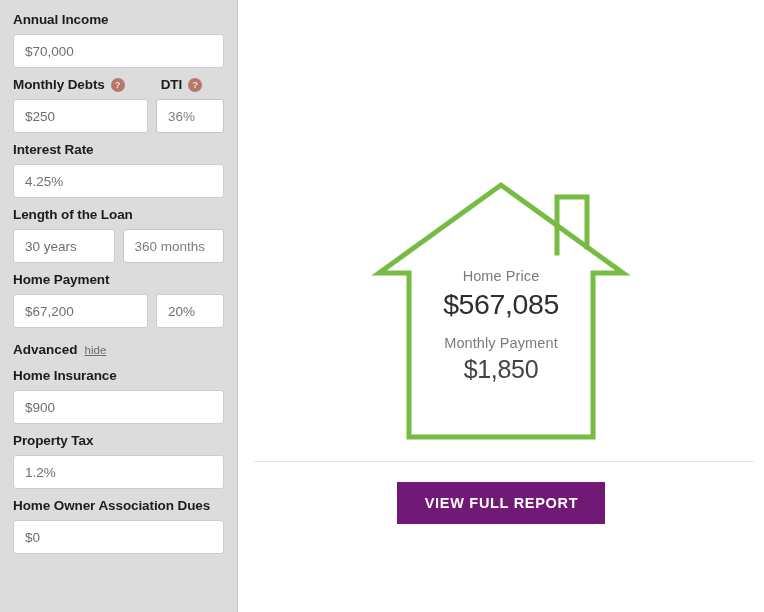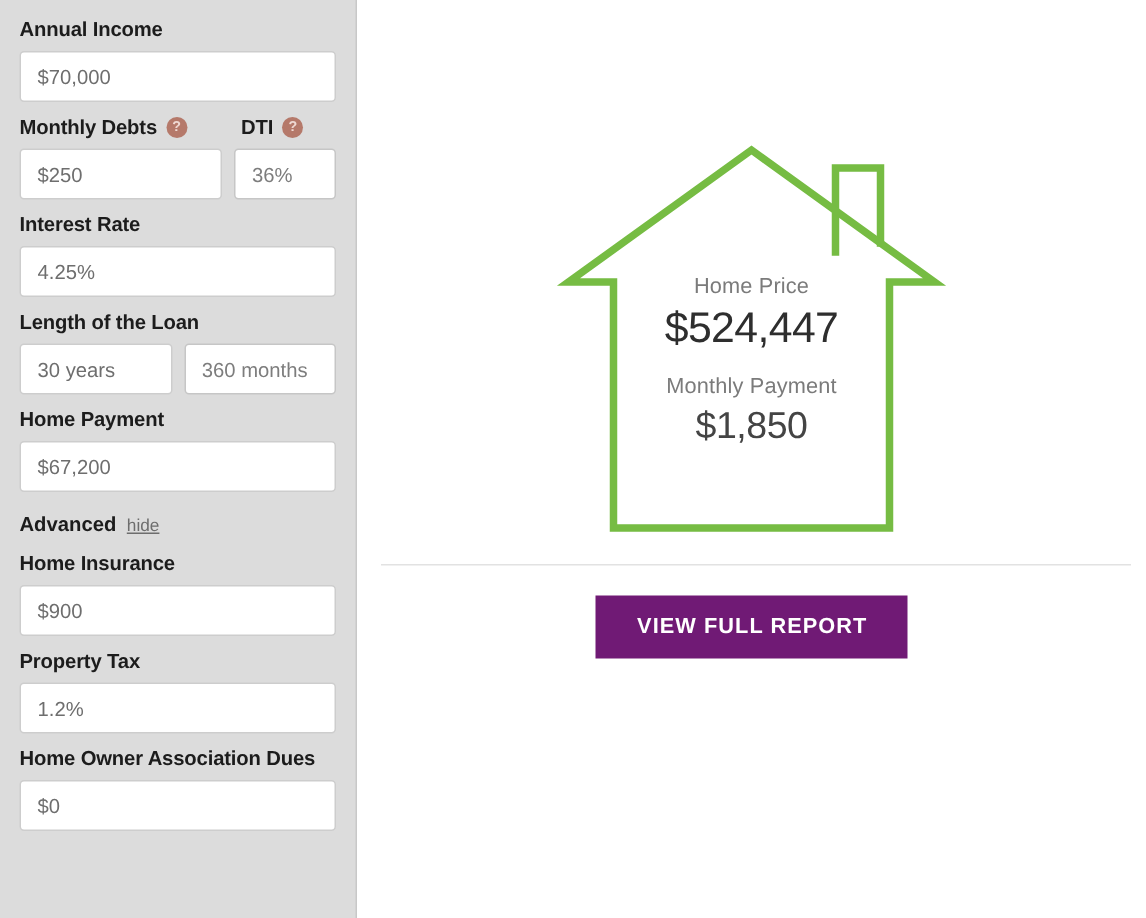--- a/index.html
+++ b/index.html
@@ -14,21 +14,21 @@
     font-family: "Liberation Sans", sans-serif;
     background: #ffffff;
     color: #1a1a1a;
   }
 
   .app {
     position: relative;
     width: 764px;
     height: 612px;
     display: flex;
-    align-items: center;
+    align-items: flex-end;
   }
 
   
   .sidebar {
     width: 238px;
     min-width: 238px;
     height: 612px;
     background: #dcdcdc;
     border-right: 1px solid #c8c8c8;
     padding: 12px 13px 10px 13px;
@@ -254,20 +254,21 @@
       <div class="pair">
         <input class="txt pair-half" type="text" value="30 years" style="">
         <input class="txt readonly pair-half" type="text" readonly="" value="360 months" style="">
       </div>
     </div>
 
     <div class="field-group">
       <div class="field-label">Home Payment</div>
       <div class="pair">
         <input class="txt pair-main" type="text" value="$67,200" style="">
+        <input class="txt pair-side-md" type="text" value="20%" style="">
       </div>
     </div>
 
     <div class="advanced-row">
       <span class="advanced-title">Advanced</span>
       <span class="advanced-toggle">hide</span>
     </div>
 
     <div class="field-group">
       <div class="field-label">Home Insurance</div>
@@ -293,21 +294,21 @@
       <svg class="house-svg" width="260" height="272" viewBox="0 0 260 272" xmlns="http://www.w3.org/2000/svg">
 
         <path d="M 186 18 L 186 74 M 186 18 L 216 18 L 216 68" fill="none" stroke="#76bc43" stroke-width="5" stroke-linecap="square" stroke-linejoin="miter"></path>
 
         <path d="M 8 94 L 38 94 L 38 258 L 222 258 L 222 94 L 252 94 L 130 6 Z" fill="none" stroke="#76bc43" stroke-width="5" stroke-linejoin="miter" stroke-linecap="square"></path>
       </svg>
 
       <div class="house-figures">
         <div class="fig-block">
           <div class="fig-caption">Home Price</div>
-          <div class="fig-value-lg">$524,447</div>
+          <div class="fig-value-lg">$567,085</div>
         </div>
         <div class="fig-block fig-block-2">
           <div class="fig-caption">Monthly Payment</div>
           <div class="fig-value-md">$1,850</div>
         </div>
       </div>
 
     </div>
 
     <div class="divider"></div>

